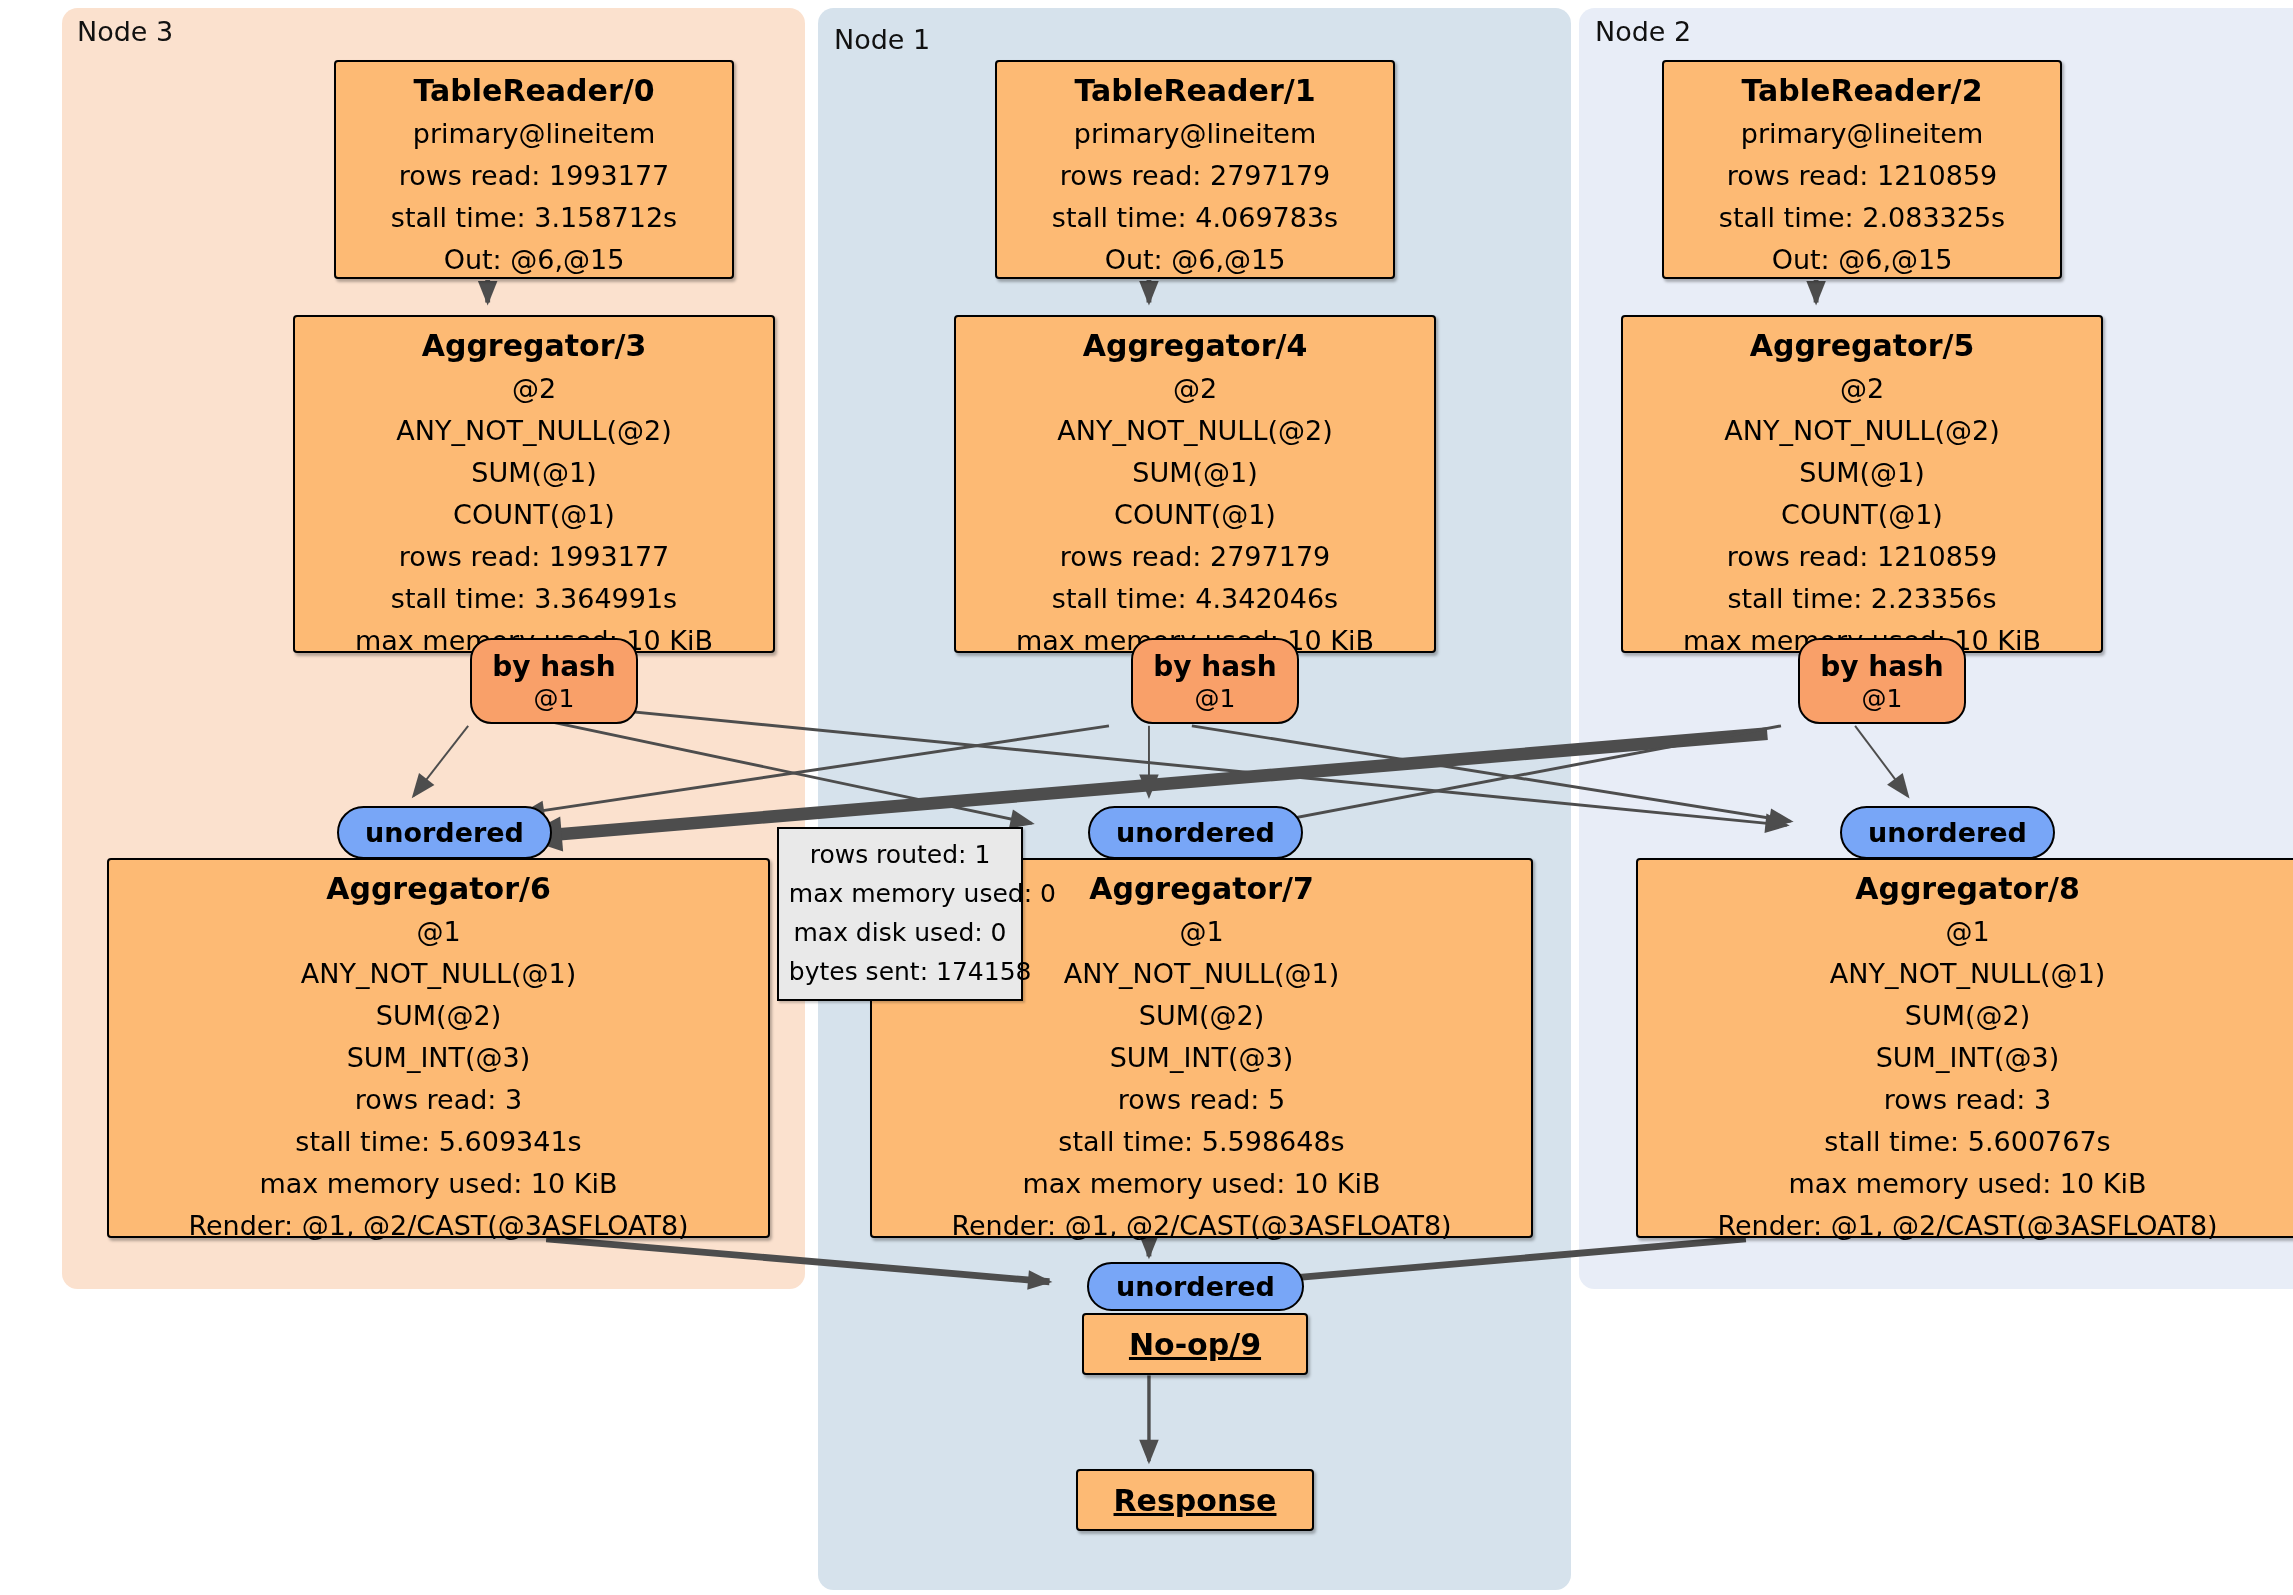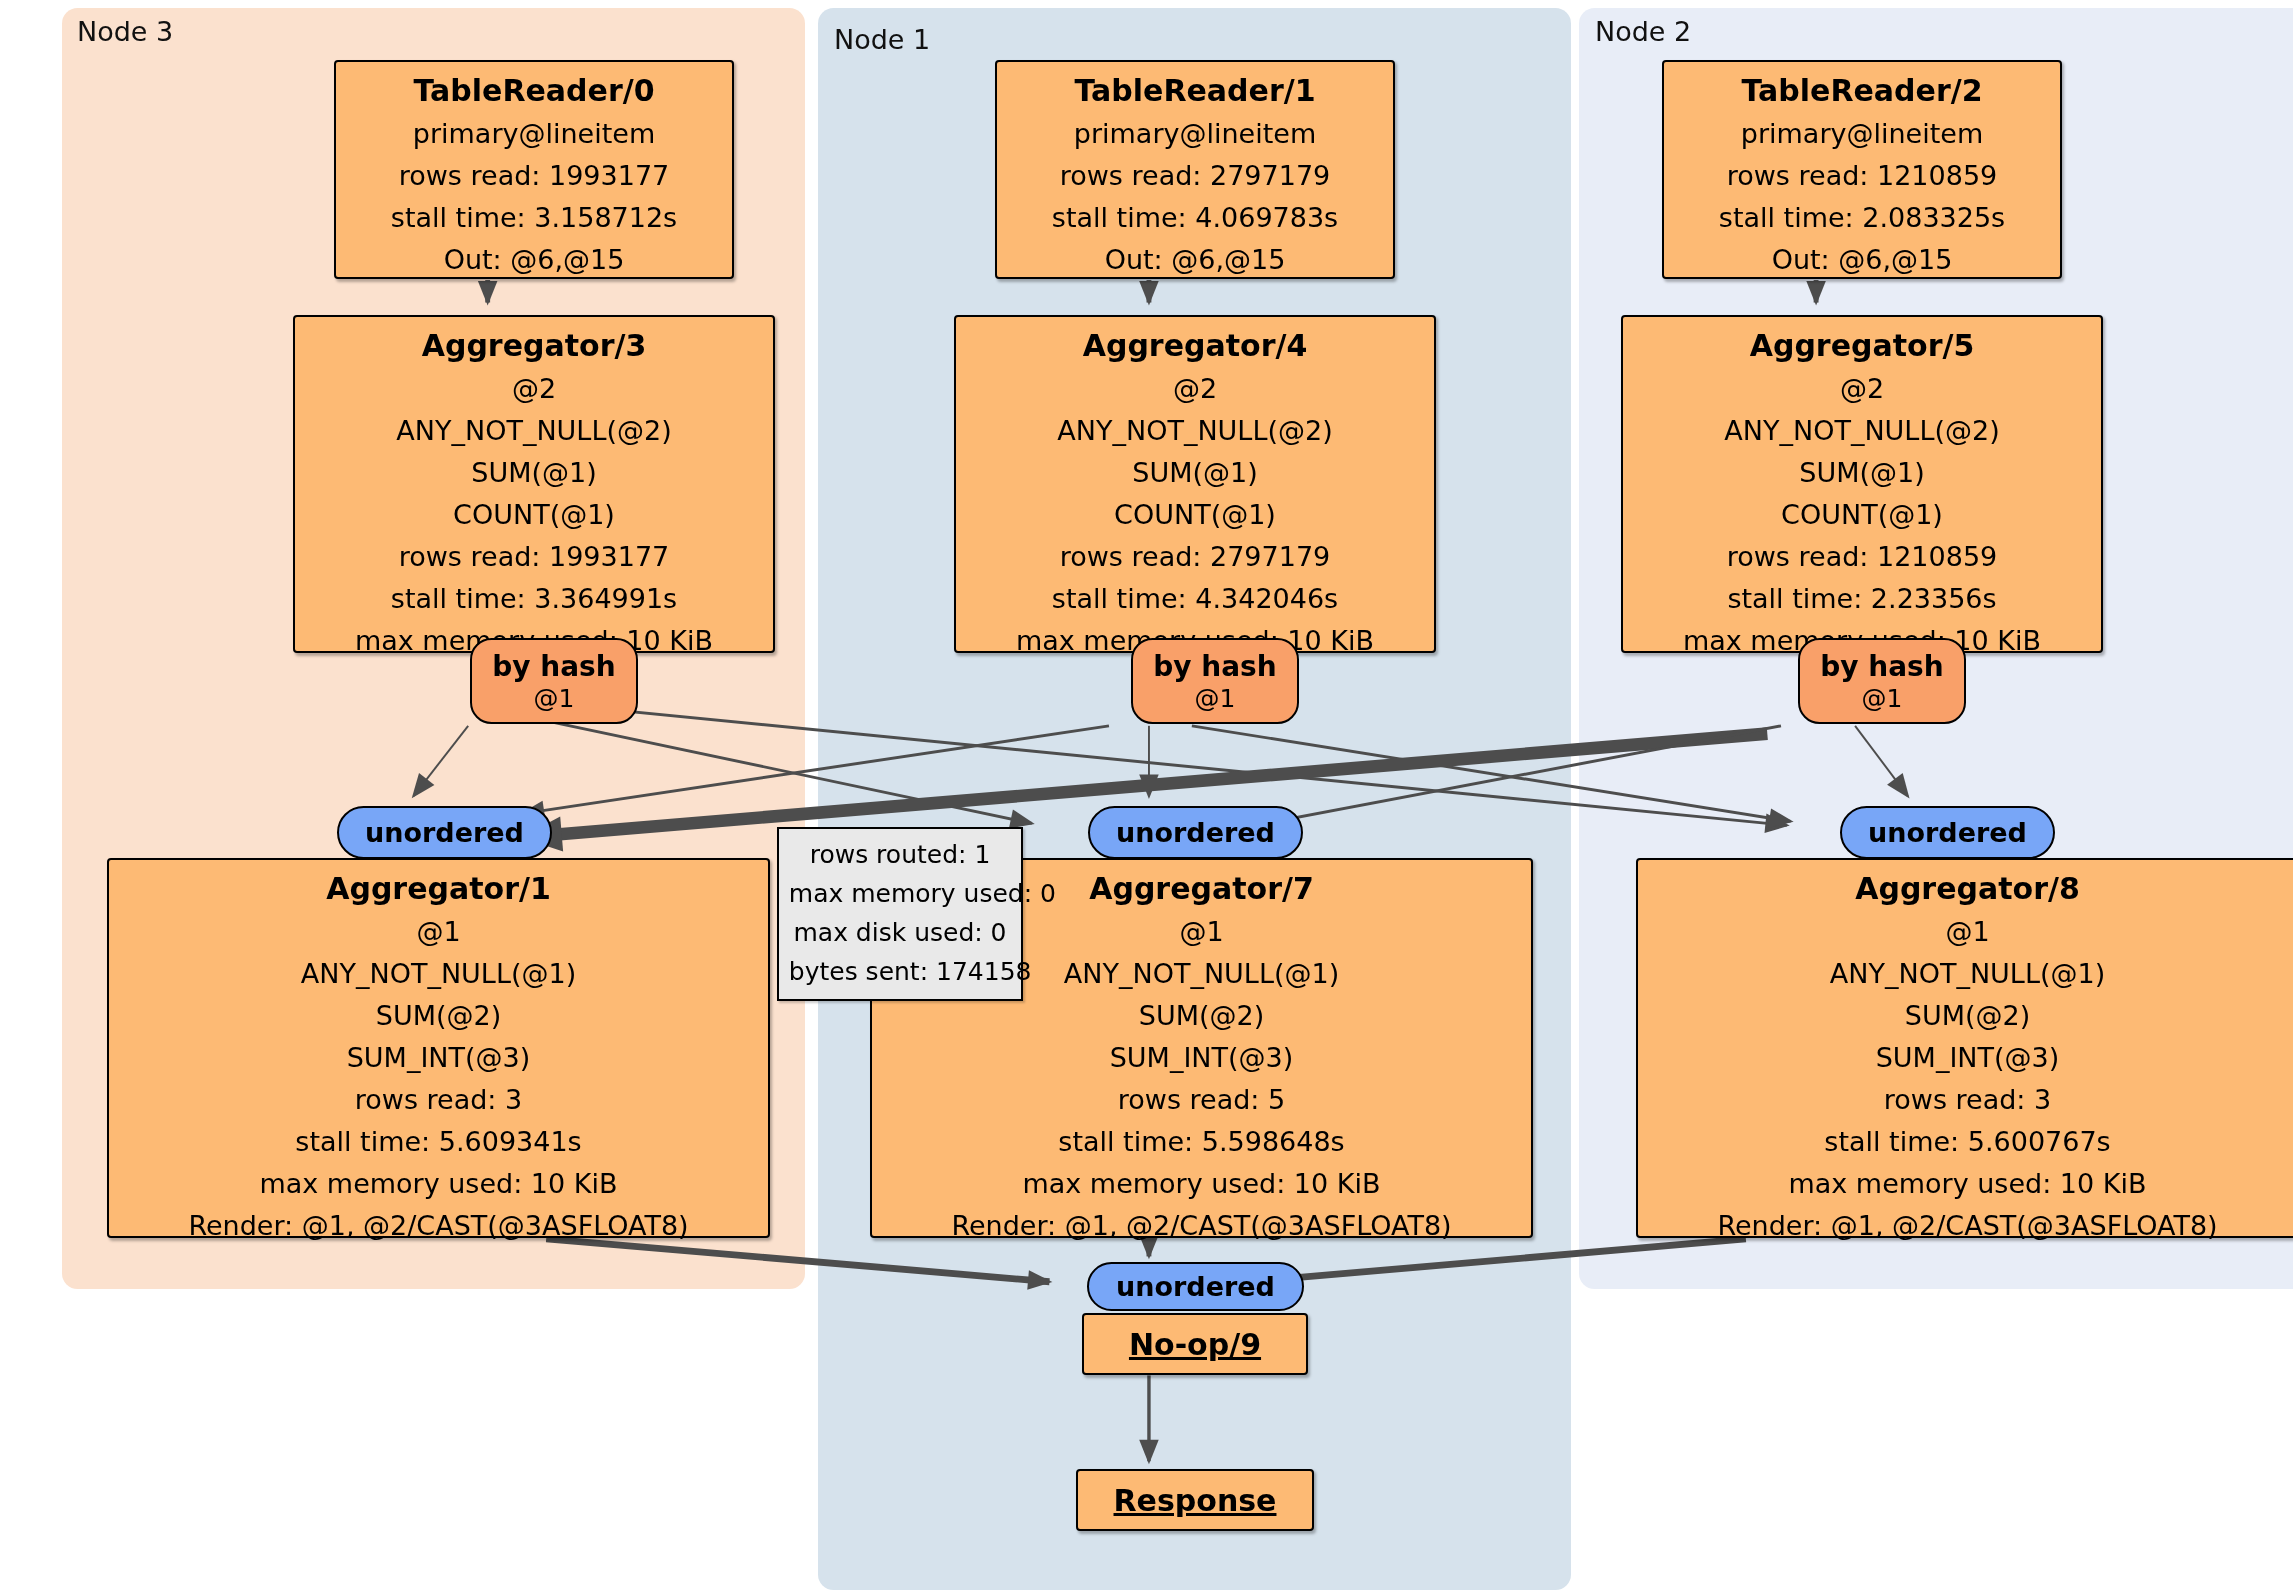--- a/index.html
+++ b/index.html
@@ -153,21 +153,21 @@
       <span>unordered</span>
     </div>
     <div class="sync" style="left:1042px;top:806px;width:215px;height:53px;">
       <span>unordered</span>
     </div>
     <div class="sync" style="left:1794px;top:806px;width:215px;height:53px;">
       <span>unordered</span>
     </div>
 
     <div class="pbox" style="left:61px;top:858px;width:663px;height:380px;">
-      <div class="box-title">Aggregator/1</div>
+      <div class="box-title">Aggregator/6</div>
       <div class="box-line">@1</div>
       <div class="box-line">ANY_NOT_NULL(@1)</div>
       <div class="box-line">SUM(@2)</div>
       <div class="box-line">SUM_INT(@3)</div>
       <div class="box-line">rows read: 3</div>
       <div class="box-line">stall time: 5.609341s</div>
       <div class="box-line">max memory used: 10 KiB</div>
       <div class="box-line">Render: @1, @2/CAST(@3ASFLOAT8)</div>
     </div>
     <div class="pbox" style="left:824px;top:858px;width:663px;height:380px;">

